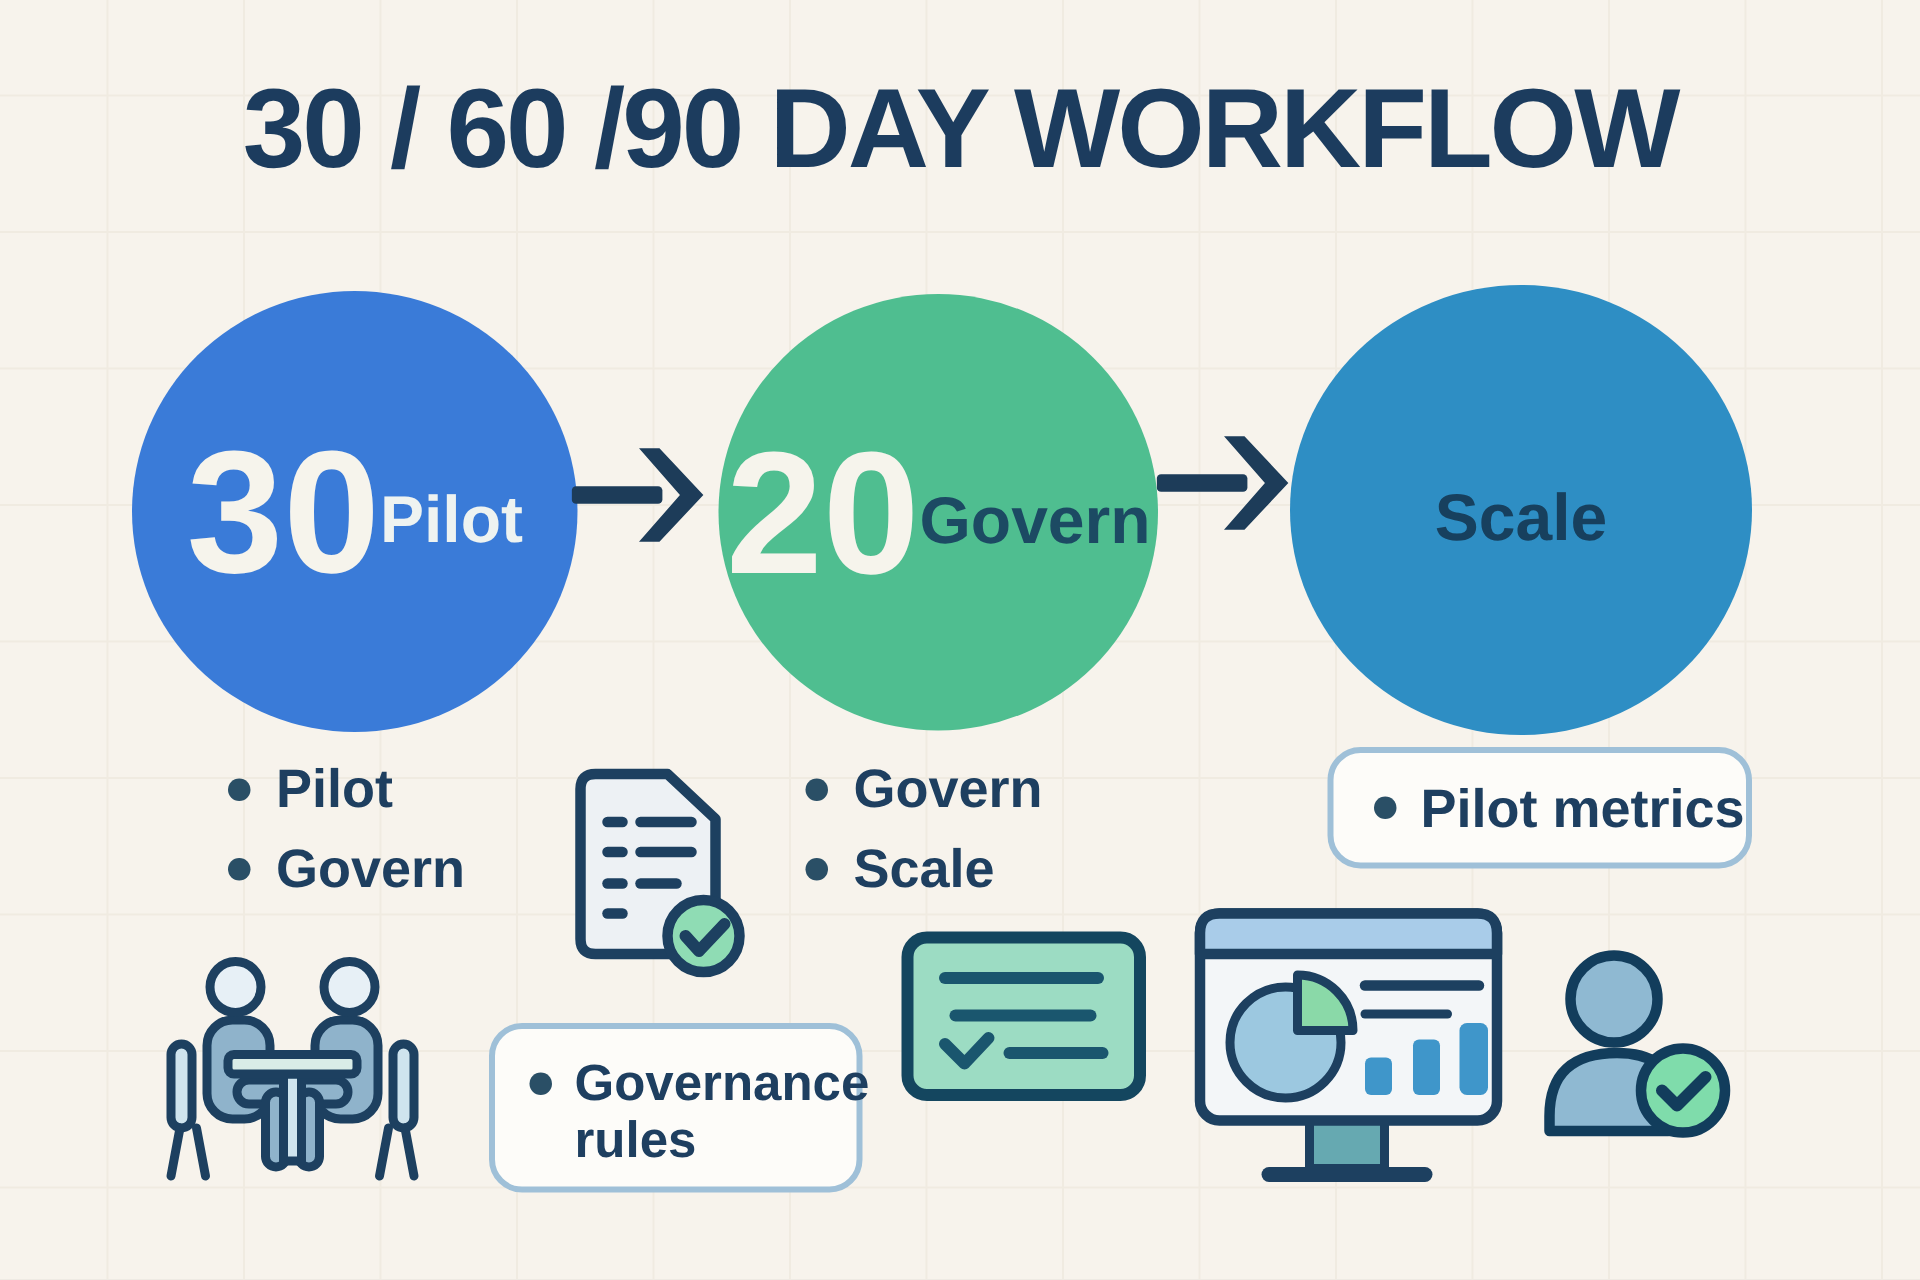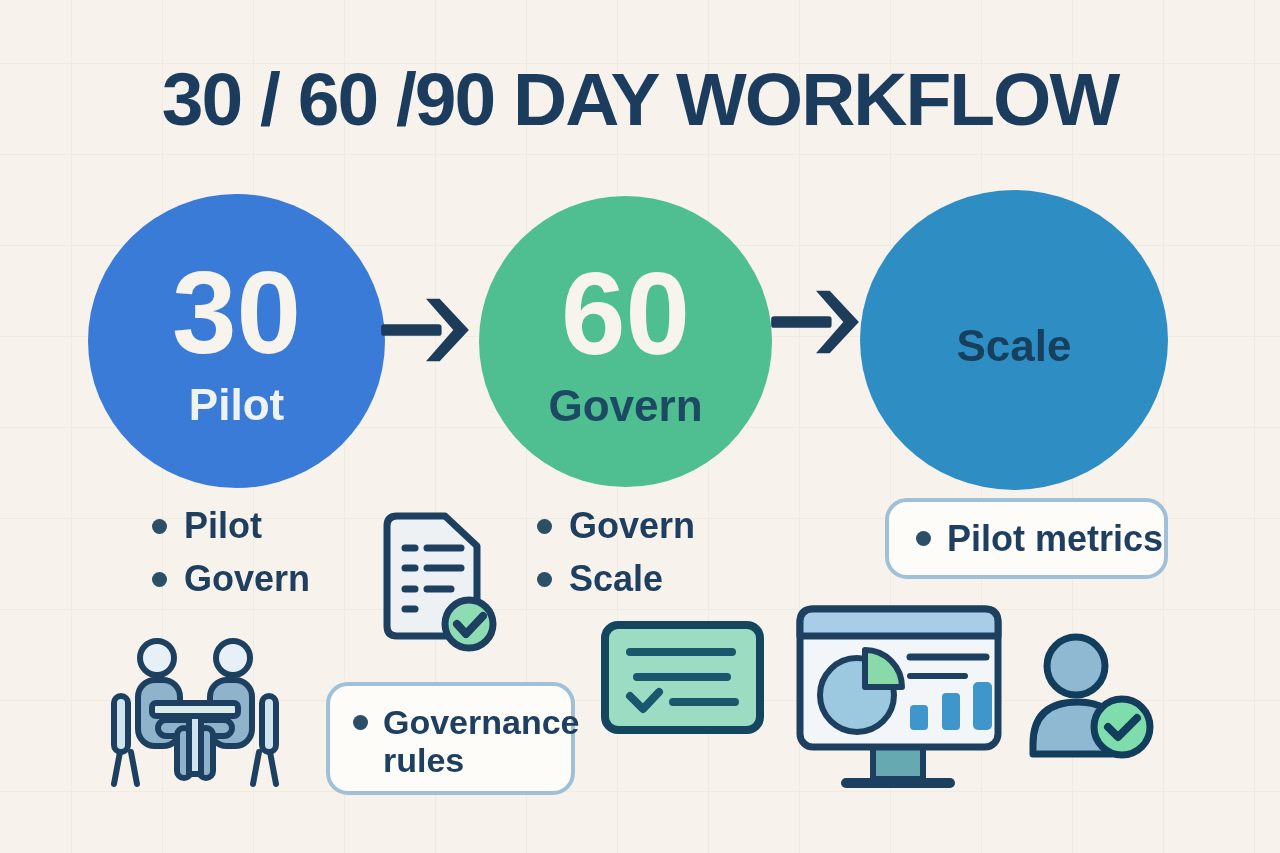--- a/index.html
+++ b/index.html
@@ -7,27 +7,27 @@
     position:relative;width:1280px;height:853px;overflow:hidden;
     background-color:#f7f3ec;
     background-image:
       linear-gradient(#f0ebe1 1.5px, transparent 1.5px),
       linear-gradient(90deg, #f0ebe1 1.5px, transparent 1.5px);
     background-size:91px 91px;
     background-position:-20px -28px;
     font-family:"Liberation Sans", sans-serif;
   }
   .title{
-    position:absolute;top:56px;left:0;right:0;text-align:center;
+    position:absolute;top:42px;left:0;right:0;text-align:center;
     font-size:75px;font-weight:bold;color:#1c3c5e;letter-spacing:-2px;
     white-space:nowrap;
   }
   .circle{
     position:absolute;border-radius:50%;
-    display:flex;flex-direction:column;align-items:center;justify-content:center;
+    display:flex;flex-direction:row;align-items:center;justify-content:center;
   }
   .circle .num{font-size:116px;font-weight:bold;color:#f6f4ec;line-height:1;}
   .circle .lbl{font-size:44px;font-weight:bold;margin-top:12px;line-height:1;}
   .c30{left:88px;top:194px;width:297px;height:294px;background:#3a7bd8;}
   .c30 .lbl{color:#eef3f1;}
   .c60{left:479px;top:196px;width:293px;height:291px;background:#4fbe90;}
   .c60 .lbl{color:#1c4a63;}
   .c90{left:860px;top:190px;width:308px;height:300px;background:#2e8ec4;}
   .c90 .lbl{color:#17405e;}
   .arrow{position:absolute;width:90px;height:78px;}
@@ -70,21 +70,21 @@
     <div class="num">30</div>
     <div class="lbl">Pilot</div>
   </div>
 
   <svg class="arrow arrow1" viewBox="0 0 92 80">
     <rect x="0" y="34" width="62" height="12" rx="3" fill="#1d3c59"></rect>
     <path d="M46,8 L60,8 L90,40 L60,72 L46,72 L74,40 Z" fill="#1d3c59"></path>
   </svg>
 
   <div class="circle c60">
-    <div class="num">60</div>
+    <div class="num">20</div>
     <div class="lbl">Govern</div>
   </div>
 
   <svg class="arrow arrow2" viewBox="0 0 92 80">
     <rect x="0" y="34" width="62" height="12" rx="3" fill="#1d3c59"></rect>
     <path d="M46,8 L60,8 L90,40 L60,72 L46,72 L74,40 Z" fill="#1d3c59"></path>
   </svg>
 
   <div class="circle c90">
     <div class="lbl">Scale</div>

